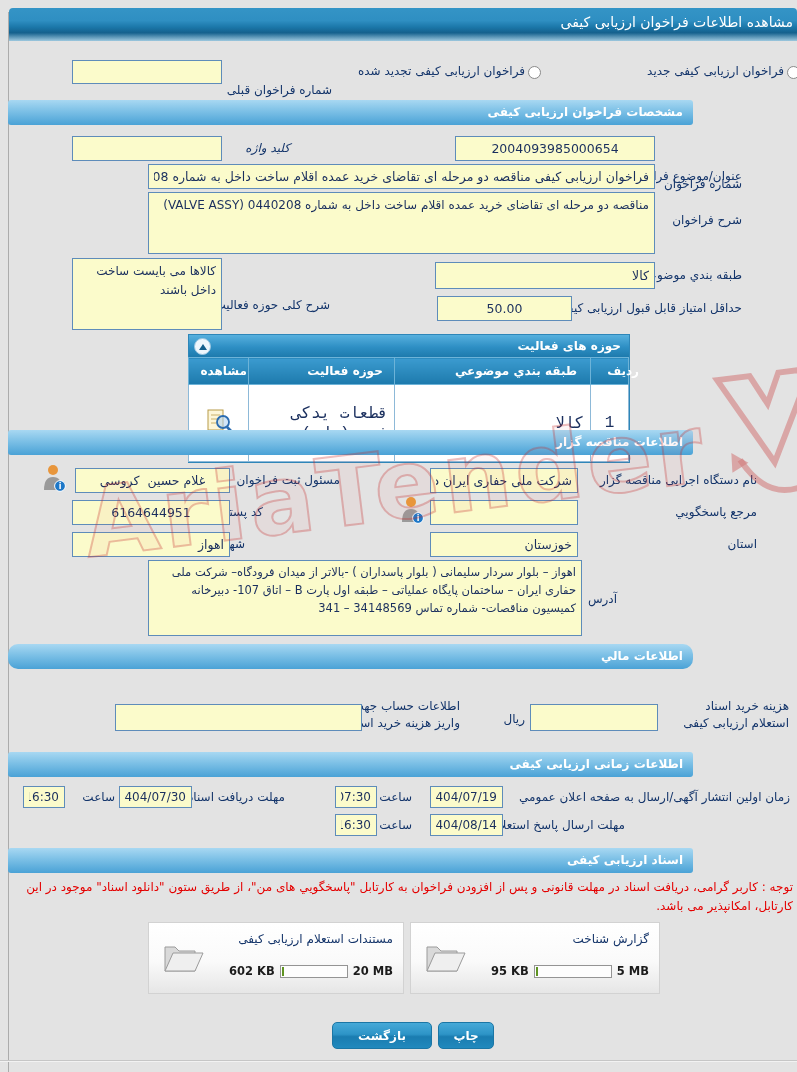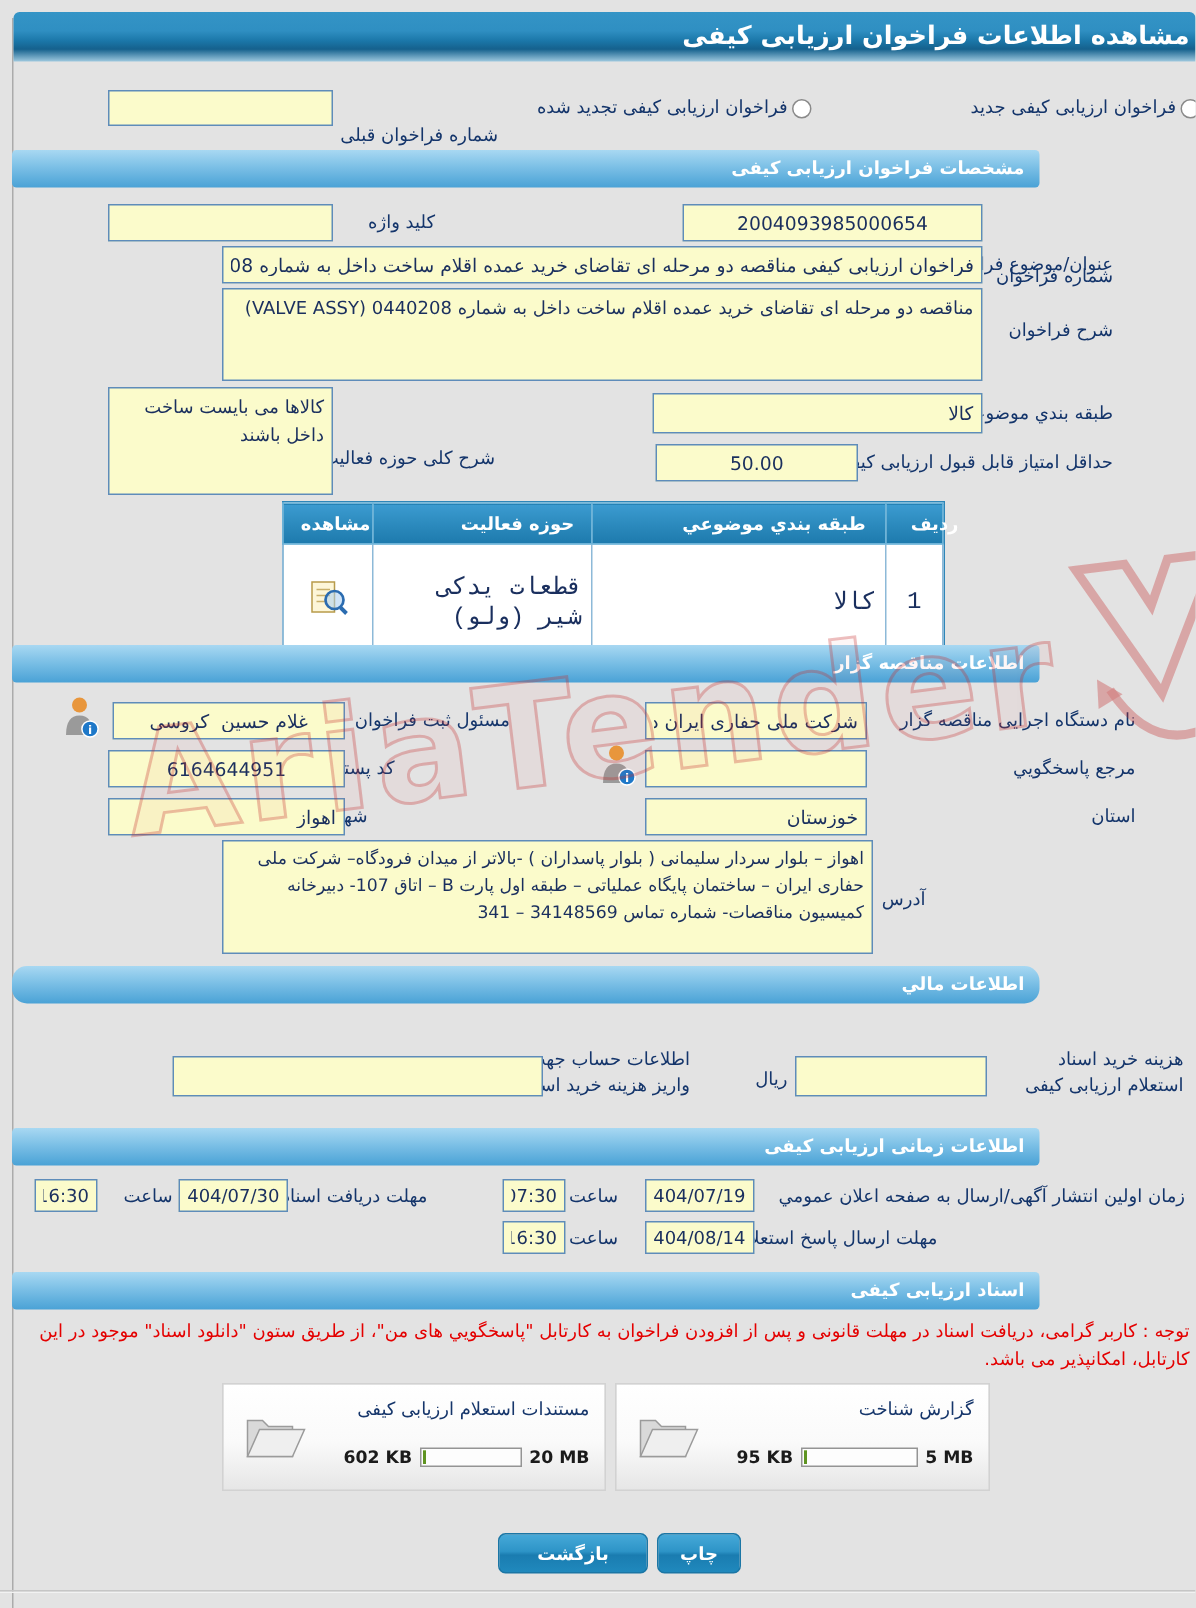--- a/index.html
+++ b/index.html
@@ -13,21 +13,21 @@
   .page-edge{position:absolute;left:8px;top:12px;bottom:0;width:1px;background:#ababab;}
 
   
   .topbar{
     position:absolute;left:9px;top:8px;width:788px;height:33px;
     background:linear-gradient(180deg,#3494c6 0%,#2f8fc2 38%,#1b77a9 55%,#156documentElement 0,#15618d 72%,#9dc8de 100%);
     background:linear-gradient(180deg,#3494c6 0%,#2f8fc2 38%,#1b77a9 58%,#15618d 75%,#9dc8de 100%);
     border-radius:4px 4px 0 0;
   }
   .topbar .t{
-    position:absolute;right:4px;top:6px;color:#fff;font-size:17px;font-weight:bold;white-space:nowrap;
+    position:absolute;right:4px;top:6px;color:#fff;font-size:14px;font-weight:normal;white-space:nowrap;
   }
 
   
   .sec{
     position:absolute;left:8px;width:685px;height:25px;
     background:linear-gradient(180deg,#a8d8f2 0%,#7cc0e6 45%,#4aa2d6 100%);
     border-radius:3px;color:#fff;font-weight:bold;font-size:12px;line-height:25px;
     text-align:right;padding-right:10px;box-sizing:border-box;white-space:nowrap;
   }
 
@@ -119,38 +119,44 @@
 <span class="lbl" style="right:13px;top:64px;">فراخوان ارزیابی کیفی جدید</span>
 <div class="radio" style="left:528px;top:66px;"></div>
 <span class="lbl" style="right:272px;top:64px;">فراخوان ارزیابی کیفی تجدید شده</span>
 <span class="lbl" style="right:465px;top:64px;margin-top:19px;">شماره فراخوان قبلی</span>
 <input class="inp" style="left: 72px; top: 60px; width: 150px; height: 24px;" value="">
 
 <div class="sec" style="top:100px;">مشخصات فراخوان ارزیابی کیفی</div>
 
 <span class="lbl" style="right:55px;top:141px;margin-top:36px;">شماره فراخوان</span>
 <input class="inp center" style="left: 455px; top: 136px; width: 200px; height: 25px;" value="2004093985000654">
-<span class="lbl" style="right:507px;top:141px;">کلید واژه</span>
+<span class="lbl" style="right:507px;top:141px;font-style:italic;">کلید واژه</span>
 <input class="inp" style="left: 72px; top: 136px; width: 150px; height: 25px;" value="">
 
 <span class="lbl" style="right:55px;top:169px;">عنوان/موضوع فراخوان</span>
 <input class="inp" style="left: 148px; top: 164px; width: 507px; height: 25px;" value="فراخوان ارزیابی کیفی مناقصه دو مرحله ای تقاضای خرید عمده اقلام ساخت داخل به شماره 0440208 (VALVE ASSY)">
 
 <span class="lbl" style="right:55px;top:213px;">شرح فراخوان</span>
 <textarea class="txt" style="left: 148px; top: 192px; width: 507px; height: 62px;">مناقصه دو مرحله ای تقاضای خرید عمده اقلام ساخت داخل به شماره 0440208 (VALVE ASSY)</textarea>
 
 <span class="lbl" style="right:55px;top:268px;">طبقه بندي موضوعي</span>
 <input class="inp" style="left: 435px; top: 262px; width: 220px; height: 27px;" value="کالا">
 <span class="lbl" style="right:467px;top:298px;">شرح کلی حوزه فعالیت</span>
 <textarea class="txt" style="left: 72px; top: 258px; width: 150px; height: 72px;">کالاها می بایست ساخت داخل باشند</textarea>
 
 <span class="lbl" style="right:55px;top:301px;">حداقل امتیاز قابل قبول ارزیابی کیفی</span>
 <input class="inp center" style="left: 437px; top: 296px; width: 135px; height: 25px;" value="50.00">
 
 <div class="atable">
+  <div class="bar">
+    <span>حوزه های فعالیت</span>
+    <span class="collapse">
+        <i></i>
+      </span>
+  </div>
   <table>
     <colgroup>
         <col style="width:38px">
         <col style="width:196px">
         <col style="width:146px">
         <col style="width:60px">
       </colgroup>
     <tbody>
         <tr>
       <th>ردیف</th>

